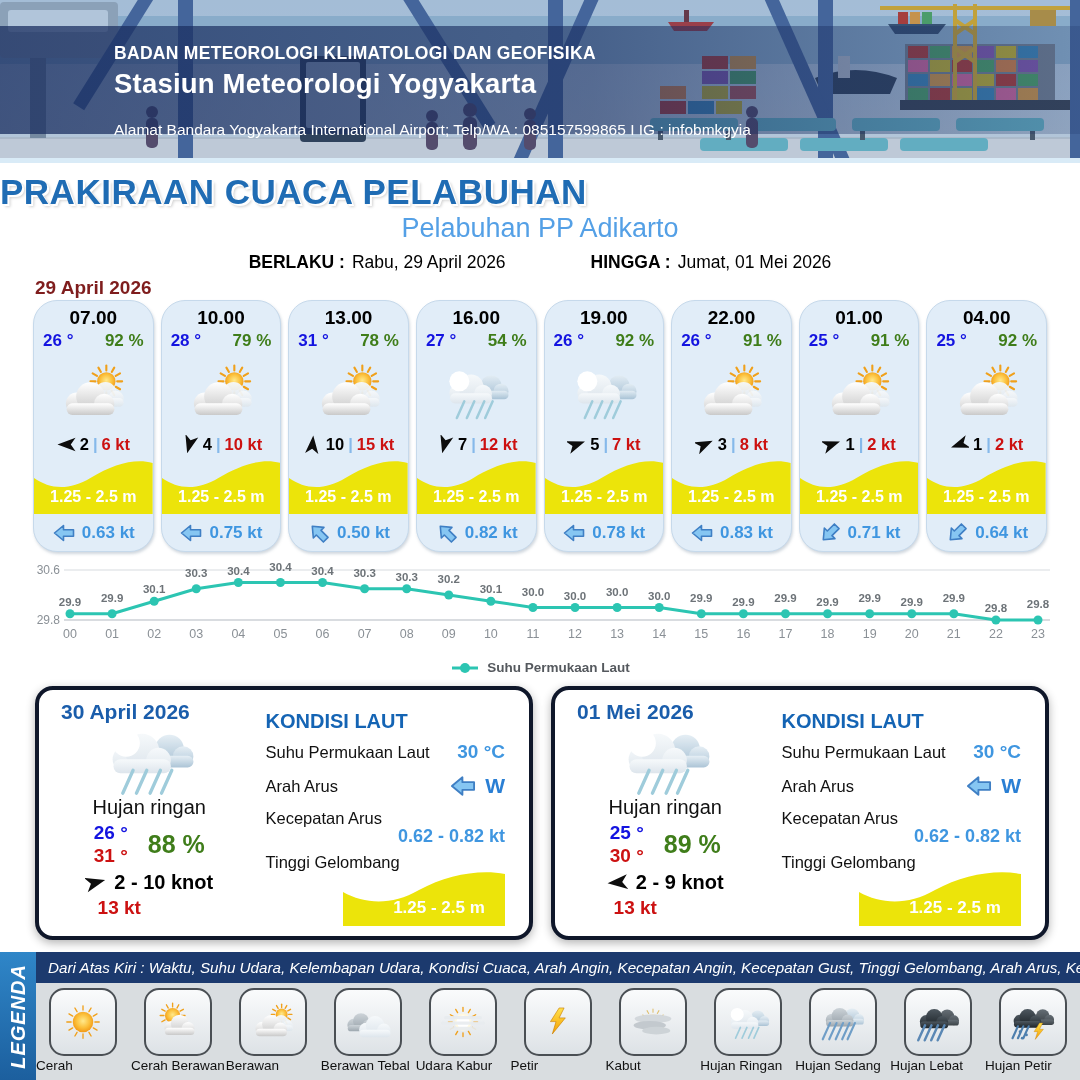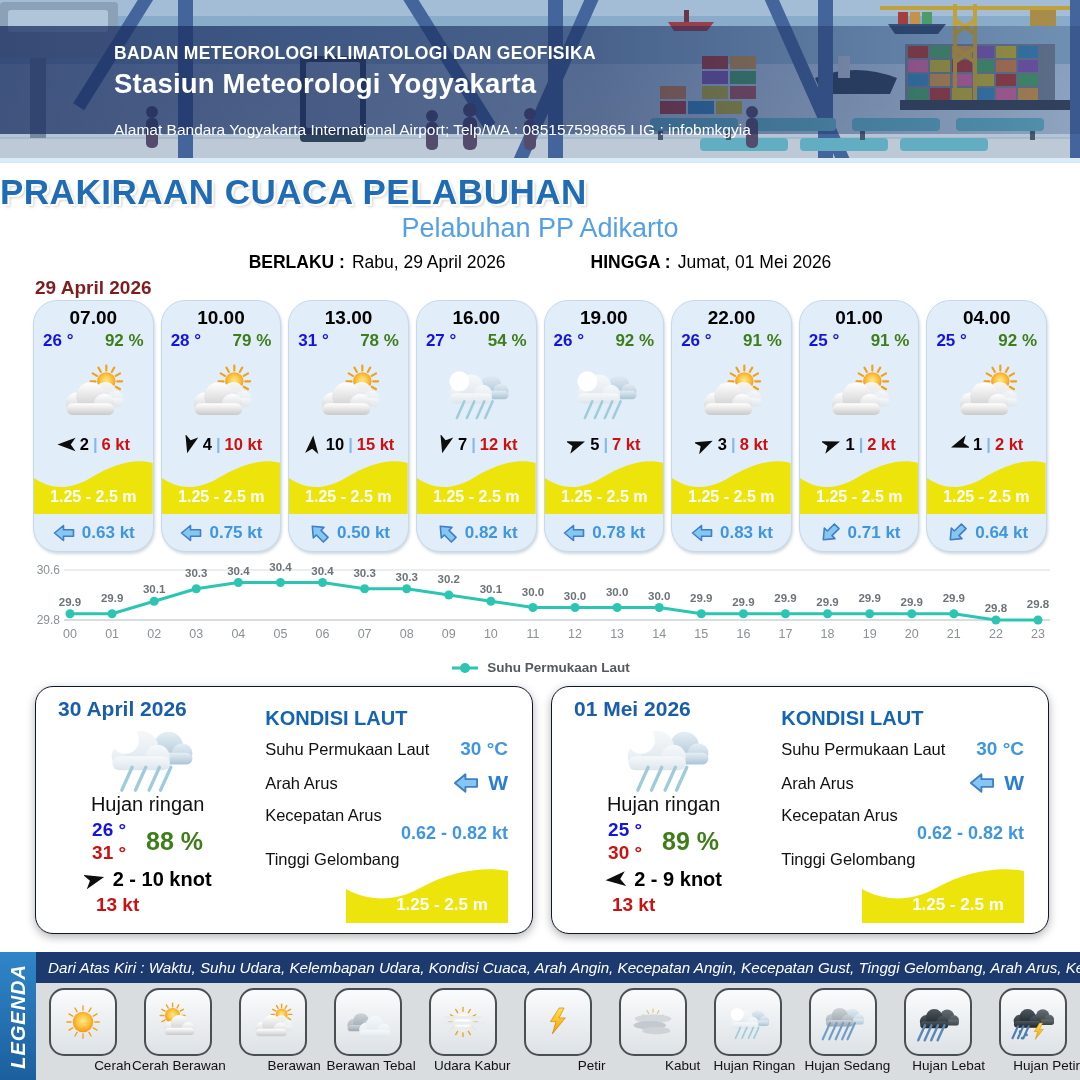--- a/index.html
+++ b/index.html
@@ -51,21 +51,21 @@
   .fcard .current{height:37px;display:flex;align-items:center;justify-content:center;gap:6px;
      font-size:17px;font-weight:bold;color:#3f96e0}
 
   
   .chart-wrap{position:absolute;top:556px;left:30px;width:1020px;height:100px}
   .chart-legend{position:absolute;top:660px;left:0;width:100%;display:flex;align-items:center;
      justify-content:center;gap:7px;font-size:13.5px;font-weight:bold;color:#55595e}
 
   
   .daily-row{position:absolute;top:686px;left:35px;width:1014px;display:flex;gap:18px}
-  .dcard{flex:1;height:246px;background:#fff;border:1px solid #0f172a;border-radius:18px;
+  .dcard{flex:1;height:246px;background:#fff;border:4px solid #0f172a;border-radius:18px;
      box-shadow:0 3px 10px rgba(0,0,0,.30);display:flex}
   .dleft{width:45%;position:relative;padding-top:10px}
   .ddate{margin-left:22px;font-size:21px;font-weight:bold;color:#1a5dab}
   .dicon{display:flex;justify-content:center;margin-top:-6px}
   .dcond{text-align:center;font-size:20px;color:#111;margin-top:-4px}
   .dtemps{display:flex;align-items:center;justify-content:center;gap:20px;margin-top:2px}
   .dtcol{display:flex;flex-direction:column;line-height:23px;font-size:19px;font-weight:bold}
   .dtmin{color:#1414e0}.dtmax{color:#cc1111}
   .dhum{font-size:25px;font-weight:bold;color:#3f7d1a}
   .dwind{display:flex;align-items:center;justify-content:center;gap:8px;font-size:20px;
@@ -83,21 +83,21 @@
   
   .legend{position:absolute;top:952px;left:0;width:1080px;height:128px;background:#d9dde0}
   .legend-side{position:absolute;left:0;top:0;width:36px;height:128px;
      background:linear-gradient(180deg,#2f86c8,#1c5f9e);display:flex;align-items:center;justify-content:center}
   .legend-side span{writing-mode:vertical-rl;transform:rotate(180deg);color:#fff;font-weight:bold;
      font-style:italic;font-size:20px;letter-spacing:1px}
   .legend-bar{position:absolute;left:36px;top:0;width:1044px;height:31px;background:#1c3a6e;
      color:#fff;font-style:italic;font-size:15.2px;line-height:31px;padding-left:12px;
      box-sizing:border-box;white-space:nowrap;overflow:hidden}
   .legend-items{position:absolute;left:36px;top:31px;width:1044px;display:flex}
-  .legend-item{flex:1;text-align:right}
+  .legend-item{flex:1;text-align:left}
   .legend-tile{width:64px;height:64px;margin:5px auto 2px;border:2px solid #4a4f54;border-radius:15px;
      background:linear-gradient(180deg,#fafbfc,#dde2e6);display:flex;align-items:center;justify-content:center}
   .legend-label{font-size:13.5px;color:#111}
 </style>
 </head>
 <body>
 
 <svg width="0" height="0" style="position:absolute" aria-hidden="true">
   <defs>
     <radialGradient id="gSun" cx="50%" cy="45%" r="60%">

